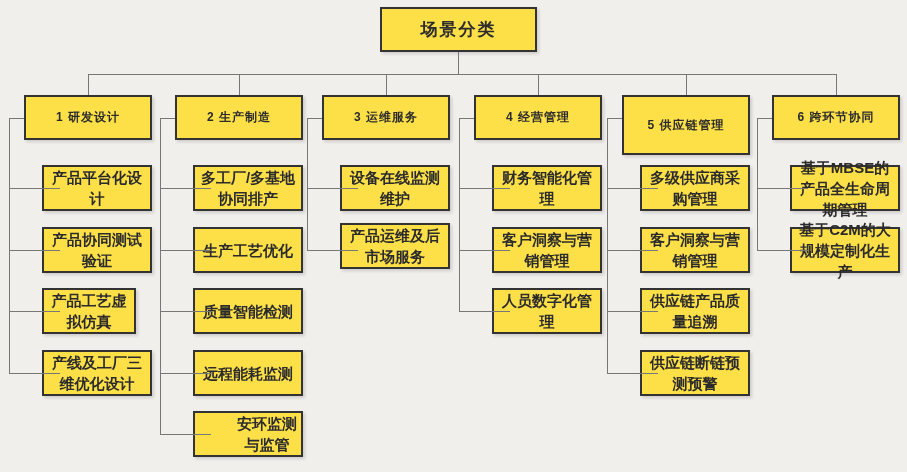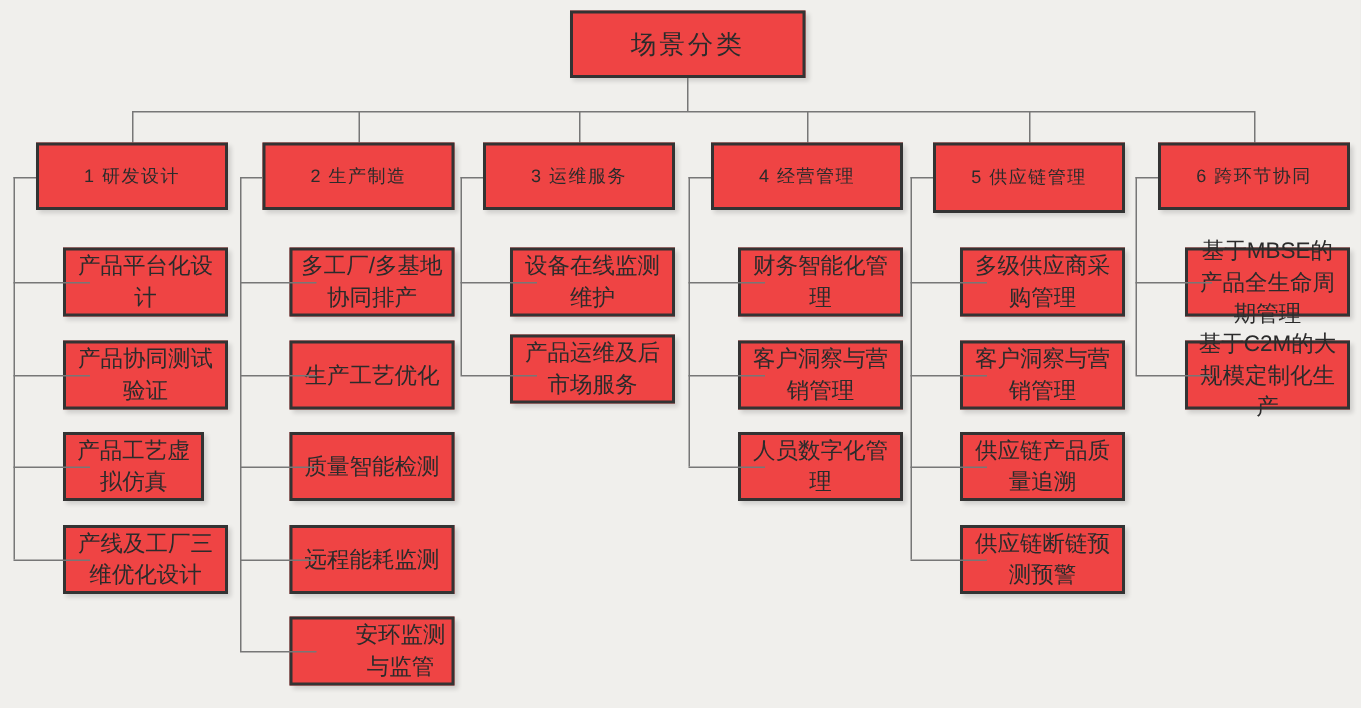--- a/index.html
+++ b/index.html
@@ -8,27 +8,27 @@
     background:#e8e8e6;
   }
   #canvas{
     position:relative;
     width:907px;height:472px;
     background:#f0efec;
     overflow:hidden;
   }
   .node{
     position:absolute;
-    background:#ef4444;
+    background:#fde047;
     border:2px solid #333;
     box-sizing:border-box;
     display:flex;align-items:center;justify-content:center;
     text-align:center;
     color:#2b2b2b;
-    font-weight:normal;
+    font-weight:bold;
     box-shadow:2px 2px 3px rgba(0,0,0,0.14);
   }
   .root-node{font-size:17px;letter-spacing:2px;}
   .header-node{font-size:12px;letter-spacing:1px;}
   .child-node{font-size:15px;line-height:1.4;padding:1px 2px;}
   .cline{position:absolute;background:#777;}
   .watermark{
     position:absolute;left:510px;top:420px;width:397px;height:52px;
     pointer-events:none;
   }
@@ -93,21 +93,21 @@
       <div class="node header-node" style="left: 474px; top: 95px; width: 128px; height: 45px;">4 经营管理</div>
       <div class="cline" style="left: 459px; top: 117.5px; width: 15px; height: 1px;"></div>
       <div class="node child-node" style="left: 492px; top: 165px; width: 110px; height: 46px;">财务智能化管理</div>
       <div class="cline" style="left: 459px; top: 188px; width: 51px; height: 1px;"></div>
       <div class="node child-node" style="left: 492px; top: 227px; width: 110px; height: 46px;">客户洞察与营销管理</div>
       <div class="cline" style="left: 459px; top: 250px; width: 51px; height: 1px;"></div>
       <div class="node child-node" style="left: 492px; top: 288px; width: 110px; height: 46px;">人员数字化管理</div>
       <div class="cline" style="left: 459px; top: 311px; width: 51px; height: 1px;"></div>
       <div class="cline" style="left: 459px; top: 117.5px; width: 1px; height: 193.5px;"></div>
       <div class="cline" style="left: 686px; top: 74px; width: 1px; height: 21px;"></div>
-      <div class="node header-node" style="left: 622px; top: 95px; width: 128px; height: 47px;">5 供应链管理</div>
+      <div class="node header-node" style="left: 622px; top: 95px; width: 128px; height: 60px;">5 供应链管理</div>
       <div class="cline" style="left: 607px; top: 117.5px; width: 15px; height: 1px;"></div>
       <div class="node child-node" style="left: 640px; top: 165px; width: 110px; height: 46px;">多级供应商采购管理</div>
       <div class="cline" style="left: 607px; top: 188px; width: 51px; height: 1px;"></div>
       <div class="node child-node" style="left: 640px; top: 227px; width: 110px; height: 46px;">客户洞察与营销管理</div>
       <div class="cline" style="left: 607px; top: 250px; width: 51px; height: 1px;"></div>
       <div class="node child-node" style="left: 640px; top: 288px; width: 110px; height: 46px;">供应链产品质量追溯</div>
       <div class="cline" style="left: 607px; top: 311px; width: 51px; height: 1px;"></div>
       <div class="node child-node" style="left: 640px; top: 350px; width: 110px; height: 46px;">供应链断链预测预警</div>
       <div class="cline" style="left: 607px; top: 373px; width: 51px; height: 1px;"></div>
       <div class="cline" style="left: 607px; top: 117.5px; width: 1px; height: 255.5px;"></div>

